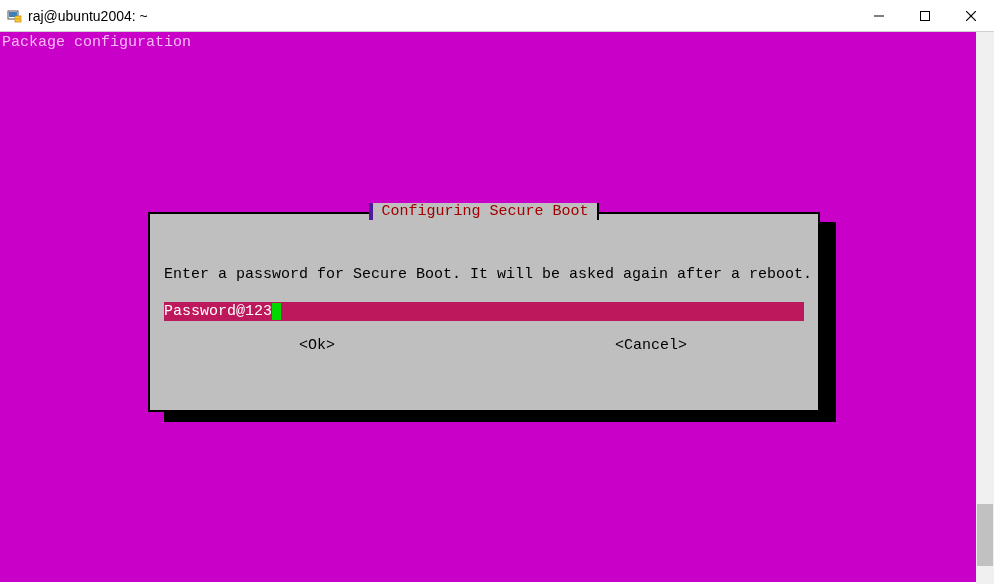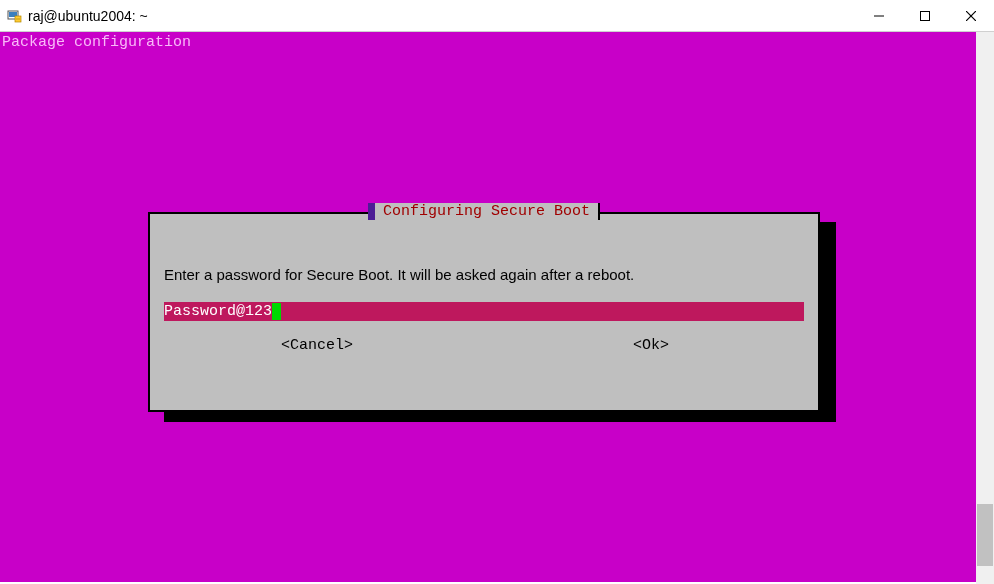--- a/index.html
+++ b/index.html
@@ -114,29 +114,29 @@
       width: 100%;
       text-align: center;
     }
     .dialog-title {
       display: inline-block;
       background: #bfbfbf;
       color: #a00000;
       padding: 0 8px;
       font-family: Consolas, "Courier New", monospace;
       font-size: 15px;
-      border-left: 7px solid #4c1d95;
+      border-left: 4px solid #4c1d95;
       border-right: 2px solid #000;
     }
     .dialog-prompt {
       position: absolute;
       top: 52px;
       left: 14px;
       color: #000000;
-      font-family: Liberation Sans, sans-serif;
+      font-family: Liberation Mono, monospace;
       font-size: 15px;
     }
     .password-field {
       position: absolute;
       top: 88px;
       left: 14px;
       width: 640px;
       height: 19px;
       background: #be185d;
       display: flex;
@@ -212,22 +212,22 @@
     <div class="dialog">
       <div class="dialog-title-wrap">
         <span class="dialog-title"> Configuring Secure Boot </span>
       </div>
       <div class="dialog-prompt">Enter a password for Secure Boot. It will be asked again after a reboot.</div>
       <div class="password-field">
         <span class="password-value">Password@123</span>
           <span class="cursor-block"></span>
       </div>
       <div class="dialog-buttons">
+        <div class="dialog-btn">&lt;Ok&gt;</div>
         <div class="dialog-btn">&lt;Cancel&gt;</div>
-        <div class="dialog-btn">&lt;Ok&gt;</div>
       </div>
     </div>
   </div>
 
   <div class="scrollbar-track">
     <div class="scrollbar-thumb"></div>
   </div>
 </div>
 
 </body></html>

